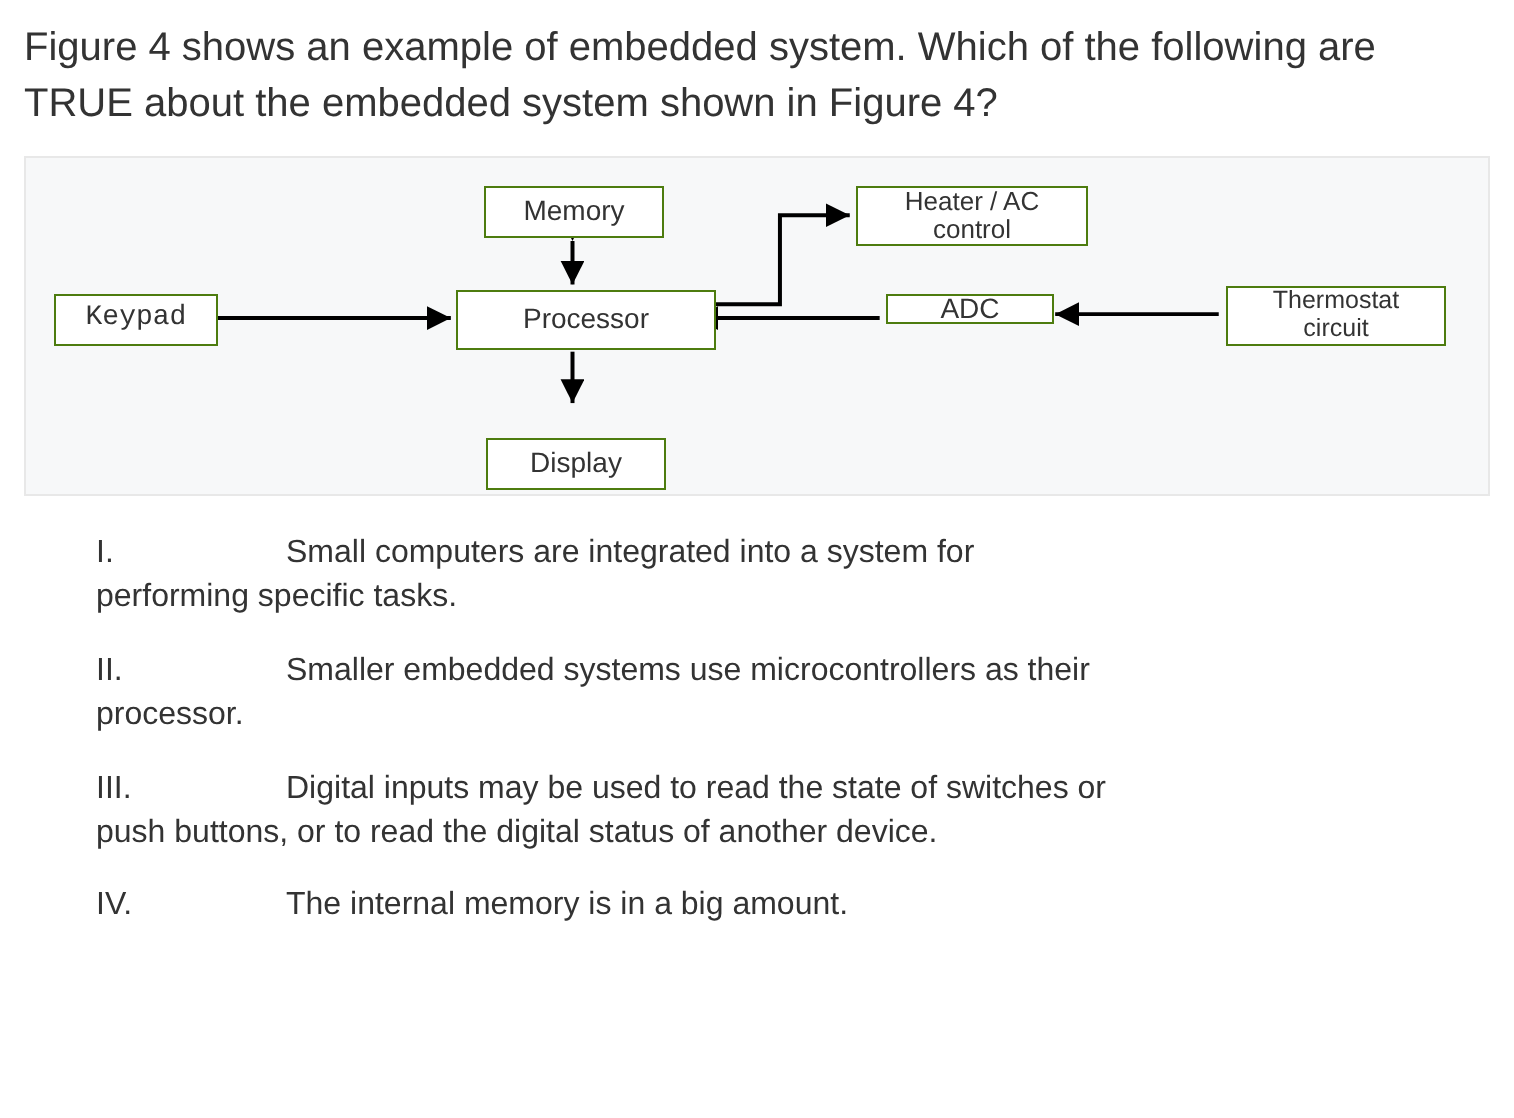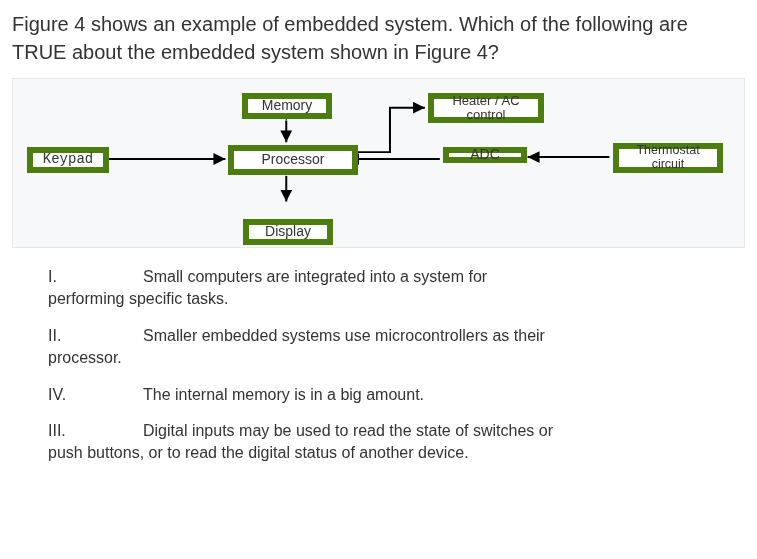--- a/index.html
+++ b/index.html
@@ -17,21 +17,21 @@
   .diagram {
     background: #f7f8f9;
     border: 1px solid #e8e8e8;
     position: relative;
     height: 170px;
     margin-bottom: 18px;
   }
   .box {
     position: absolute;
     background: #fff;
-    border: 6px solid #4d7c0f;
+    border: 1px solid #4d7c0f;
     font-family: "Century Gothic", Arial, sans-serif;
     font-size: 14px;
     display: flex;
     align-items: center;
     justify-content: center;
     text-align: center;
     line-height: 1.1;
     padding: 2px 6px;
   }
   .box.keypad   { left: 14px;  top: 68px;  width: 82px;  height: 26px; font-family: Liberation Mono, monospace; }
@@ -83,19 +83,19 @@
 <div class="statements">
   <div class="stmt">
     <span class="num">I.</span><span>Small computers are integrated into a system for</span><br>
     <span>performing specific tasks.</span>
   </div>
   <div class="stmt">
     <span class="num">II.</span><span>Smaller embedded systems use microcontrollers as their</span><br>
     <span>processor.</span>
   </div>
   <div class="stmt">
-    <span class="num">IV.</span><span>The internal memory is in a big amount.</span>
+    <span class="num">III.</span><span>Digital inputs may be used to read the state of switches or</span><br>
+    <span>push buttons, or to read the digital status of another device.</span>
   </div>
   <div class="stmt">
-    <span class="num">III.</span><span>Digital inputs may be used to read the state of switches or</span><br>
-    <span>push buttons, or to read the digital status of another device.</span>
+    <span class="num">IV.</span><span>The internal memory is in a big amount.</span>
   </div>
 </div>
 
 </body></html>

